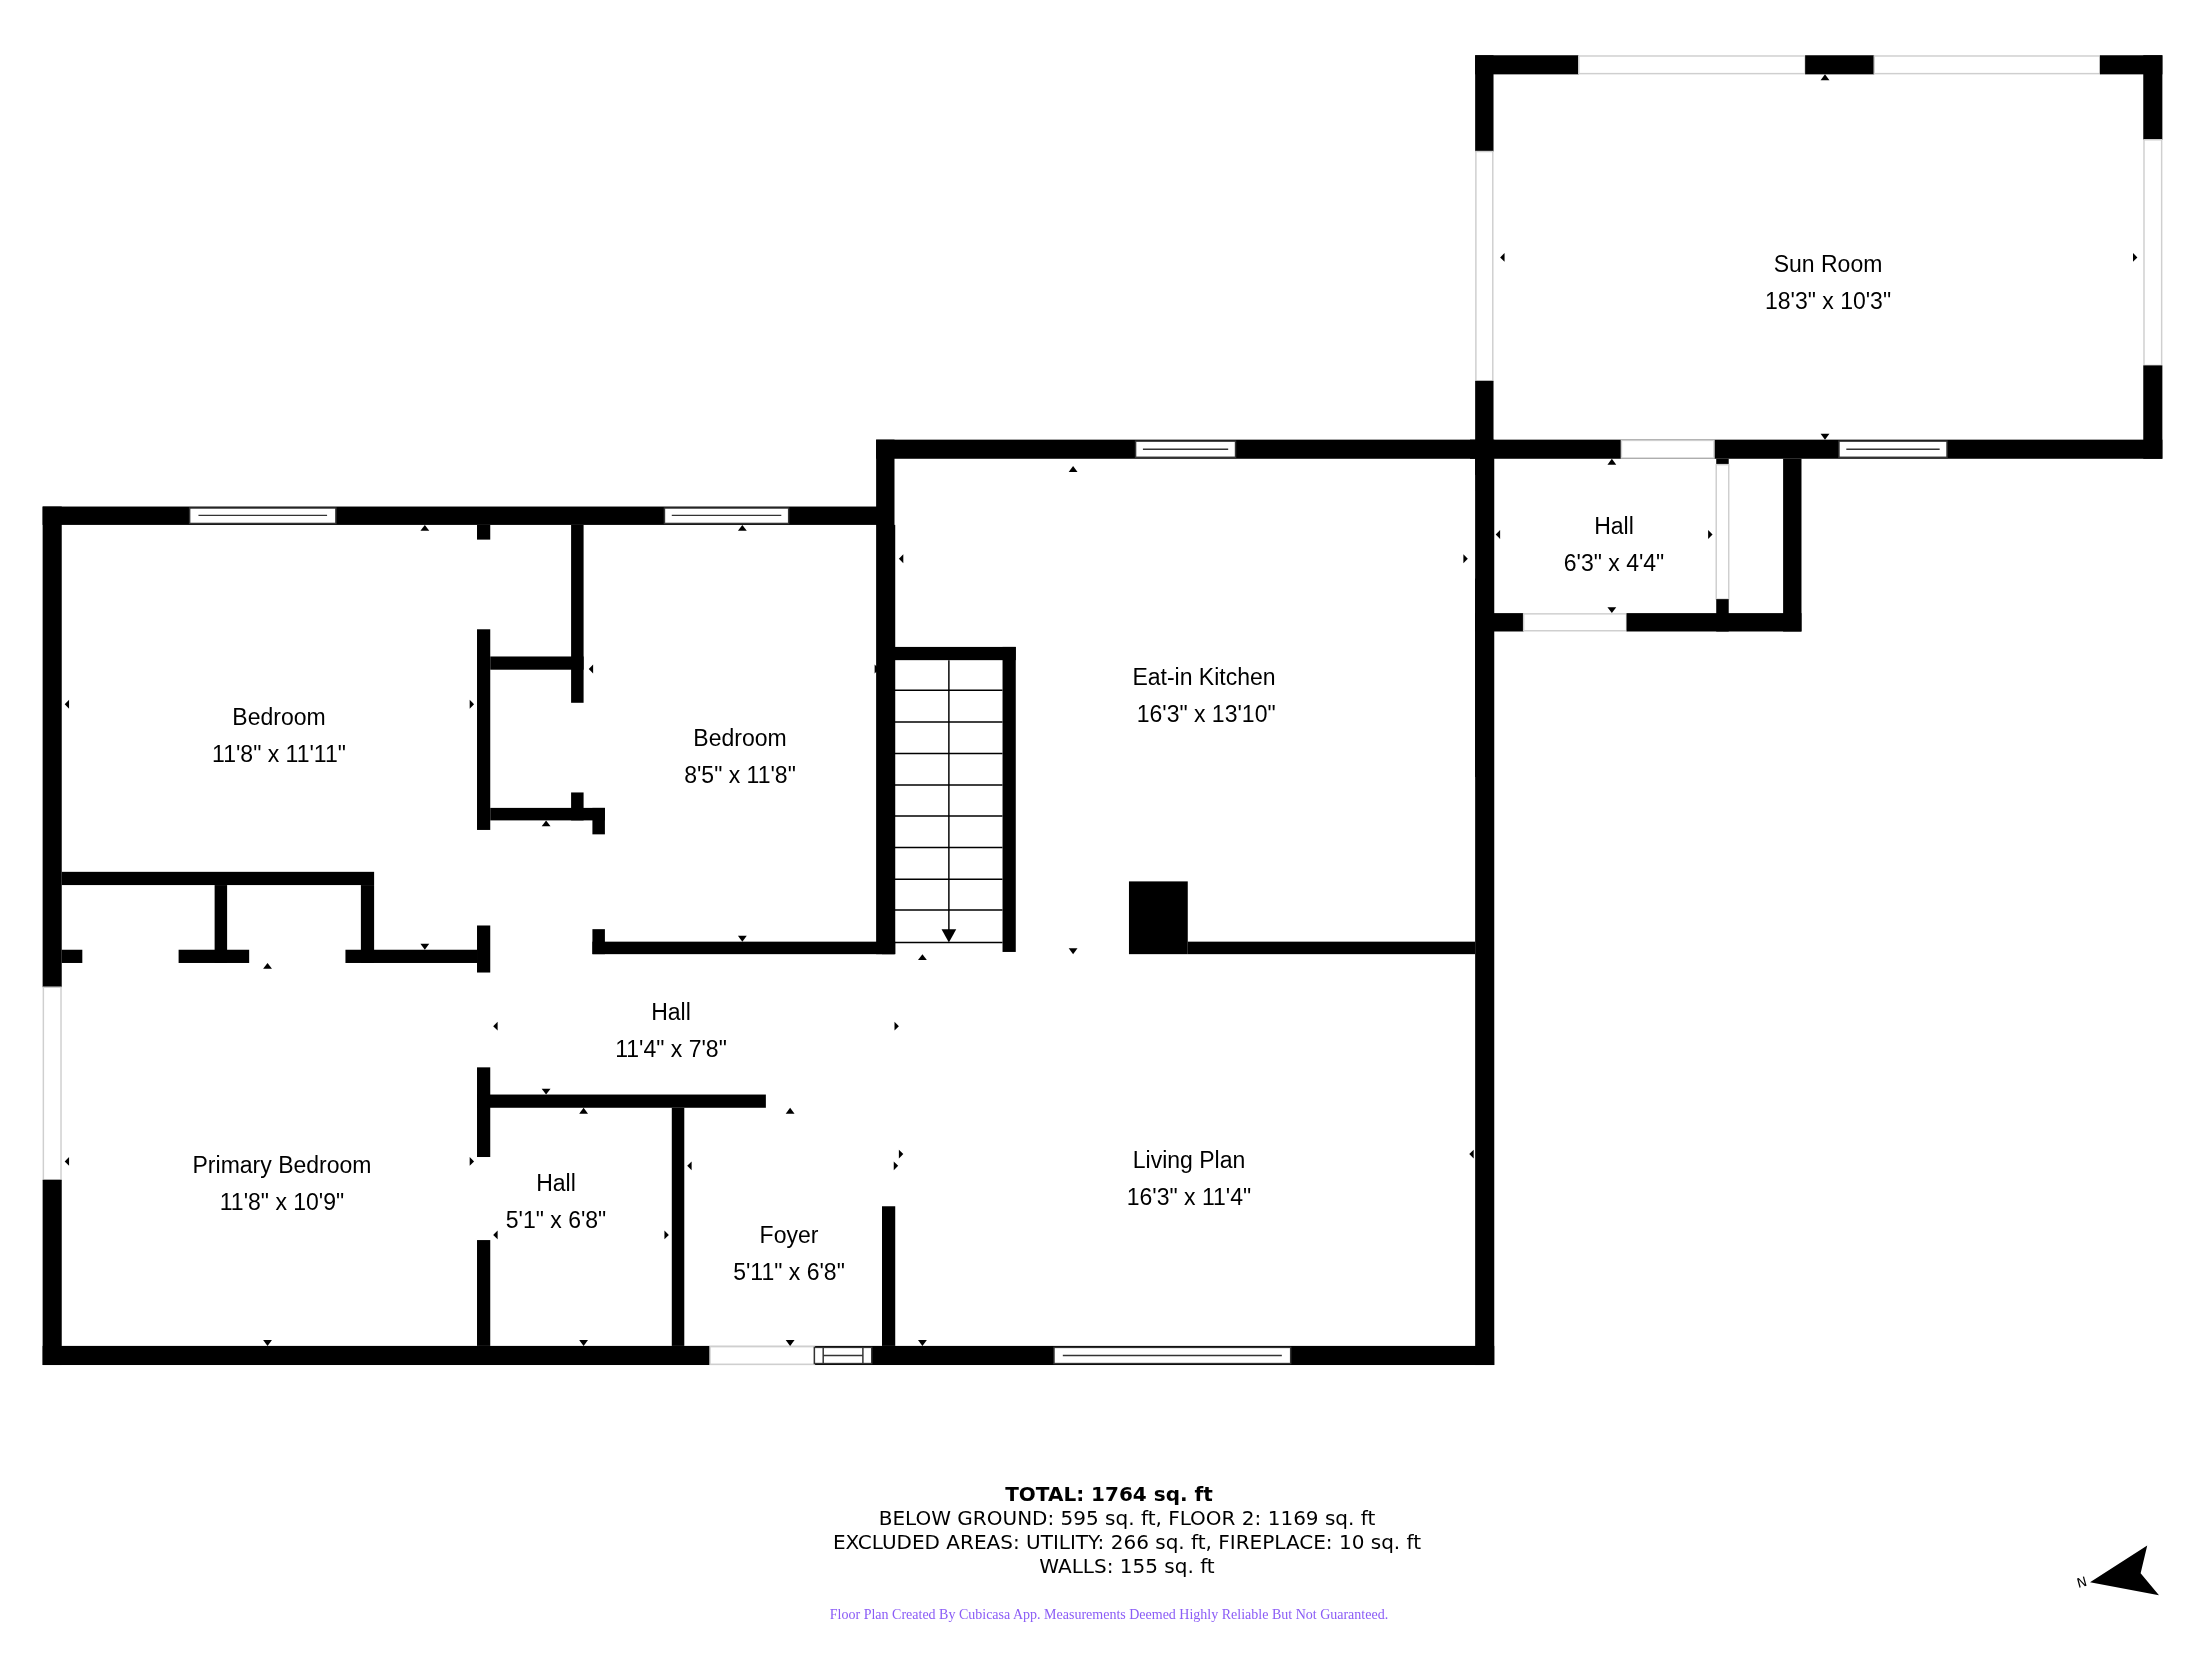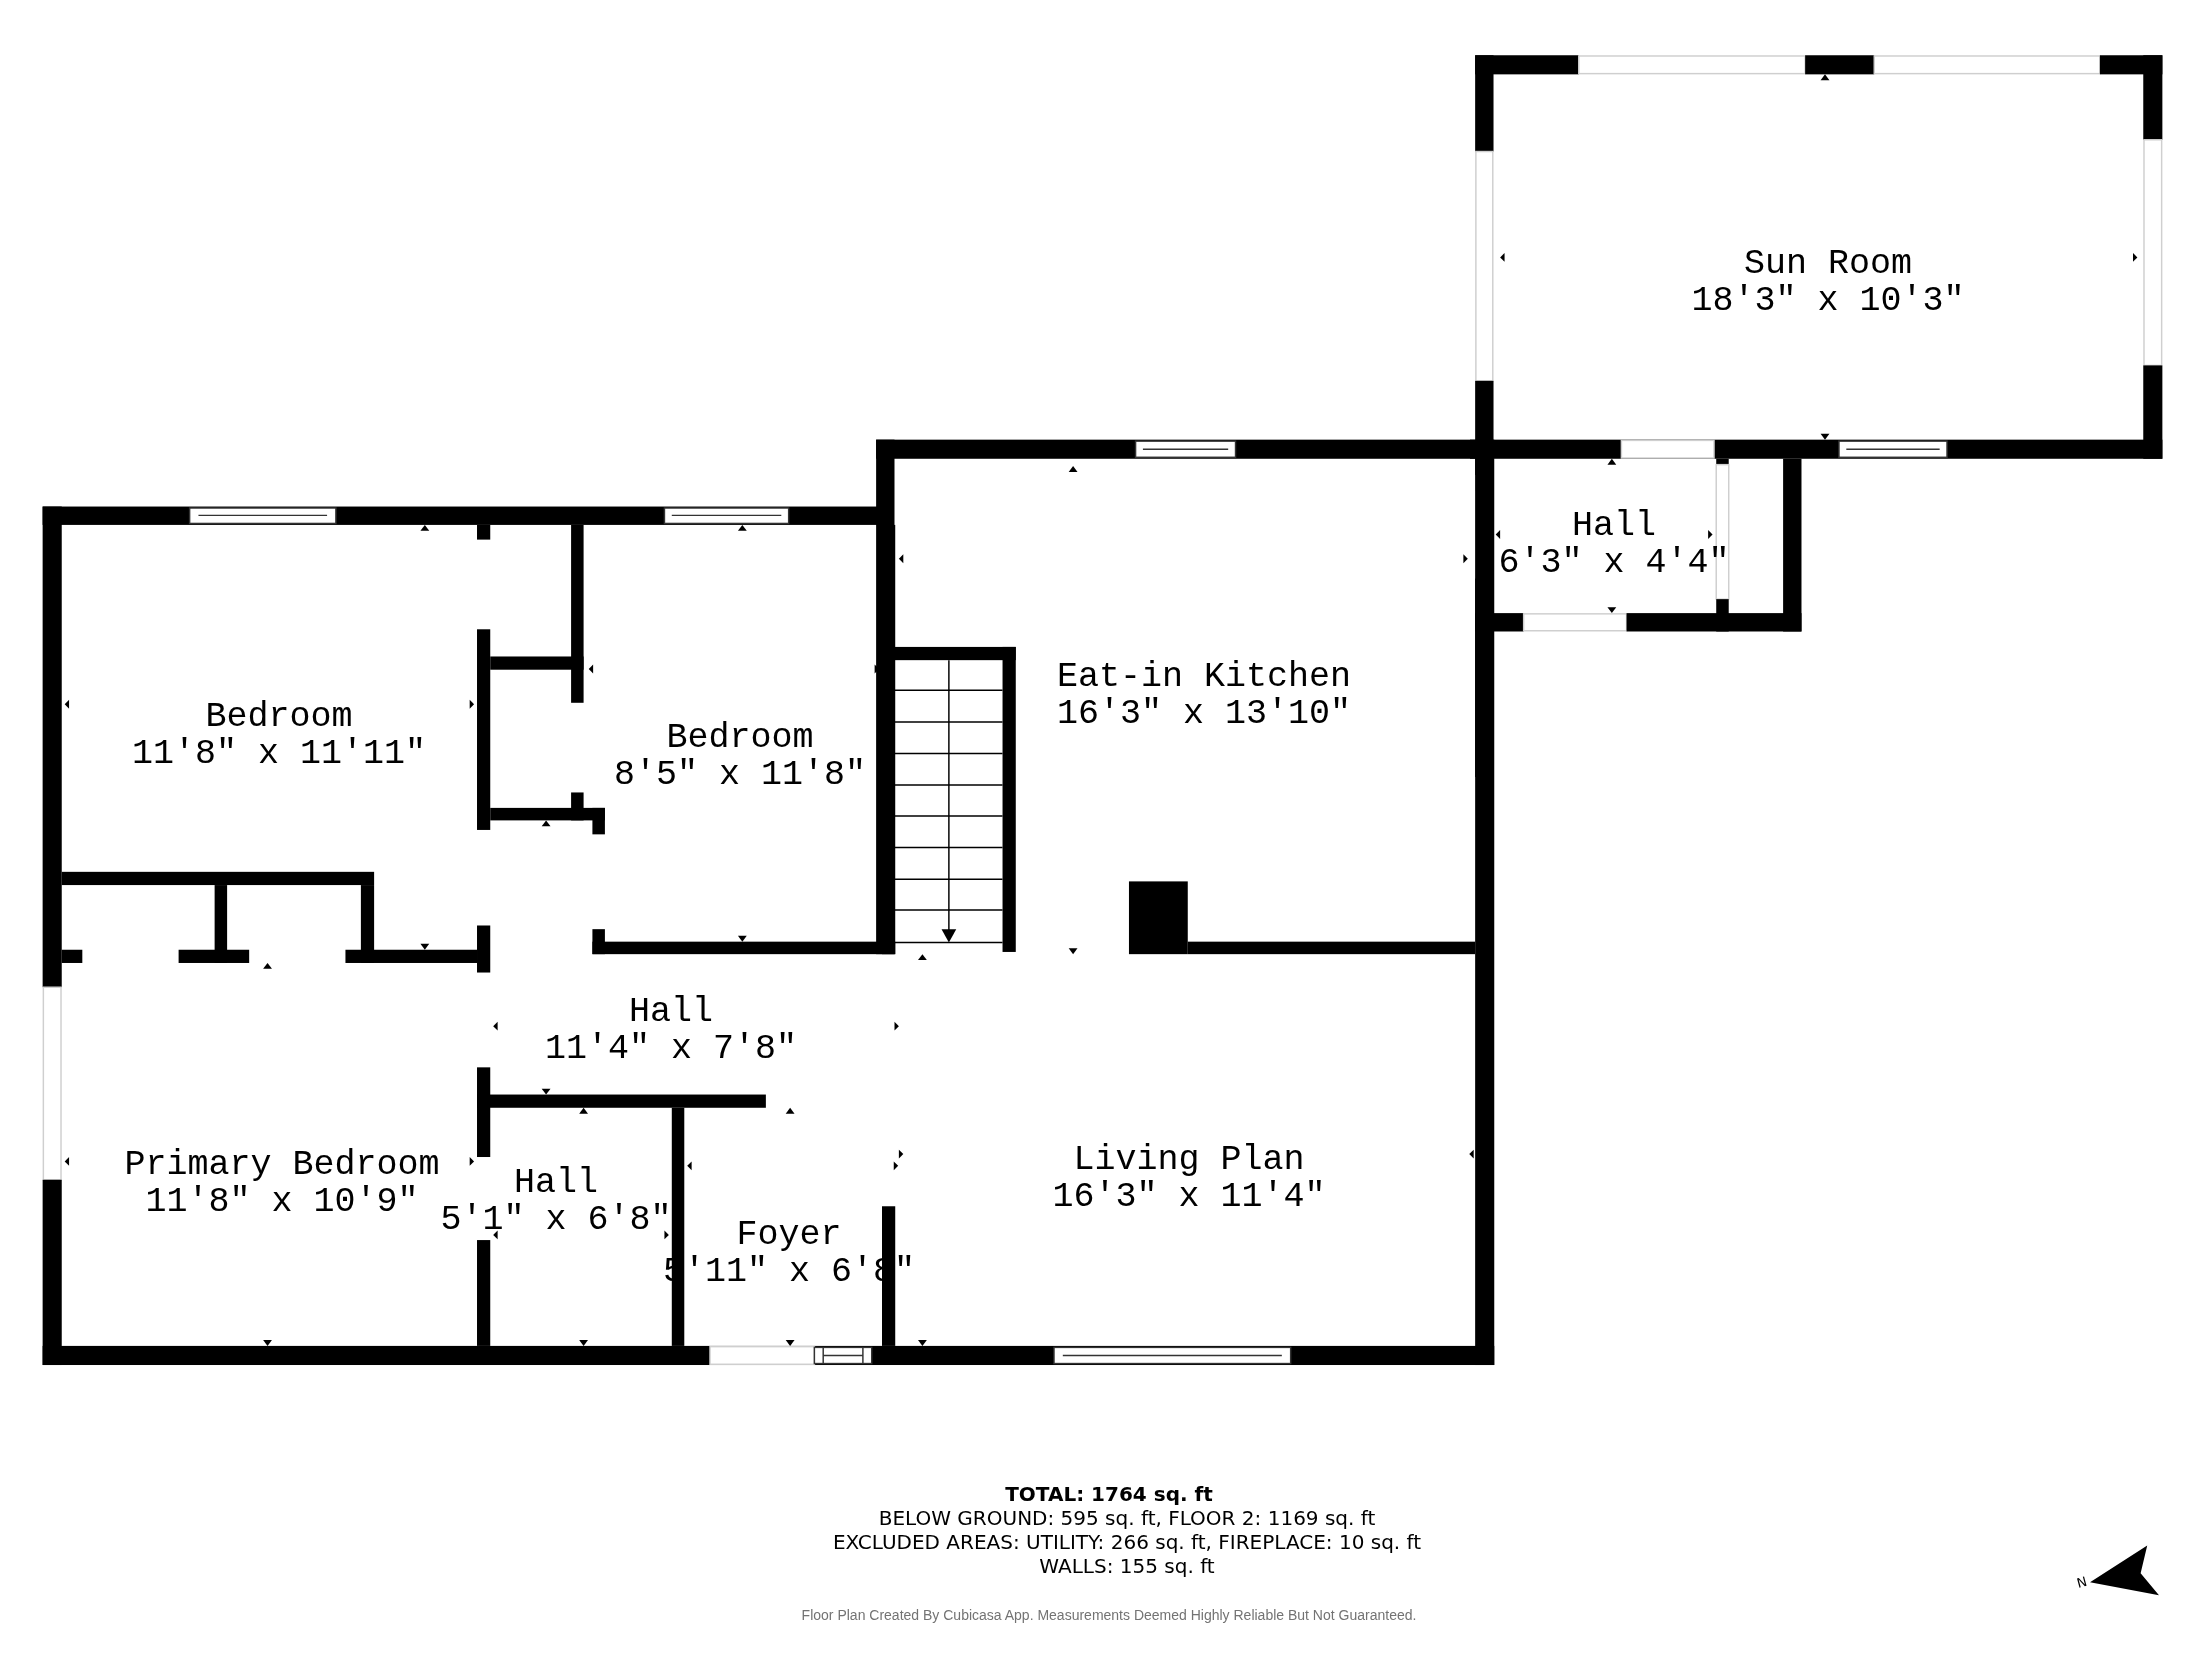--- a/index.html
+++ b/index.html
@@ -2,26 +2,26 @@
 <html style="font-size:11.8px"><head>
 <meta charset="utf-8">
 <style>
   html, body { margin: 0; padding: 0; background: #ffffff; }
   body { width: 2205px; height: 1654px; position: relative; overflow: hidden; font-family: "DejaVu Sans", sans-serif; }
   #plan { position: absolute; left: 0; top: 0; width: 2205px; height: 1654px; }
   .wall { fill: #000000; }
   .win { fill: #ffffff; stroke: #333333; stroke-width: 2; }
   .gap { fill: #ffffff; stroke: #cfcfcf; stroke-width: 2; }
   .tread { stroke: #000000; stroke-width: 2; }
-  .room-label { position: absolute; transform: translate(-50%, 0); text-align: center; color: #000; font-family: Liberation Mono, monospace; font-size: 35px; line-height: 37px; white-space: nowrap; }
+  .room-label { position: absolute; transform: translate(-50%, 0); text-align: center; color: #000; font-family: Liberation Sans, sans-serif; font-size: 23px; line-height: 37px; white-space: nowrap; }
   .room-label .dims { display: block; }
   .summary { position: absolute; left: 1109px; top: 1482px; transform: translateX(-50%); text-align: center; font-family: "DejaVu Sans", sans-serif; color: #000; white-space: nowrap; }
   .summary .total { font-weight: bold; font-size: 20px; line-height: 24px; }
   .summary .line { font-size: 20px; line-height: 24px; margin-left: 36px; }
-  .disclaimer { position: absolute; left: 1109px; top: 1607px; transform: translateX(-50%); font-size: 14px; white-space: nowrap; font-family: Liberation Sans, sans-serif; color: #737373; }
+  .disclaimer { position: absolute; left: 1109px; top: 1607px; transform: translateX(-50%); font-size: 14px; white-space: nowrap; font-family: Liberation Serif, serif; color: #8b5cf6; }
   .compass { position: absolute; left: 2073px; top: 1544px; width: 103px; height: 66px; }
   .compass-n { position: absolute; left: 2077px; top: 1575px; font-size: 13.2px; transform: rotate(-15deg); font-family: "DejaVu Sans", sans-serif; }
 </style>
 </head>
 <body>
 
 <svg id="plan" viewBox="0 0 3000 2250" xmlns="http://www.w3.org/2000/svg">
 
   <g>
     <rect class="wall" x="2007" y="75" width="141" height="26"></rect>

